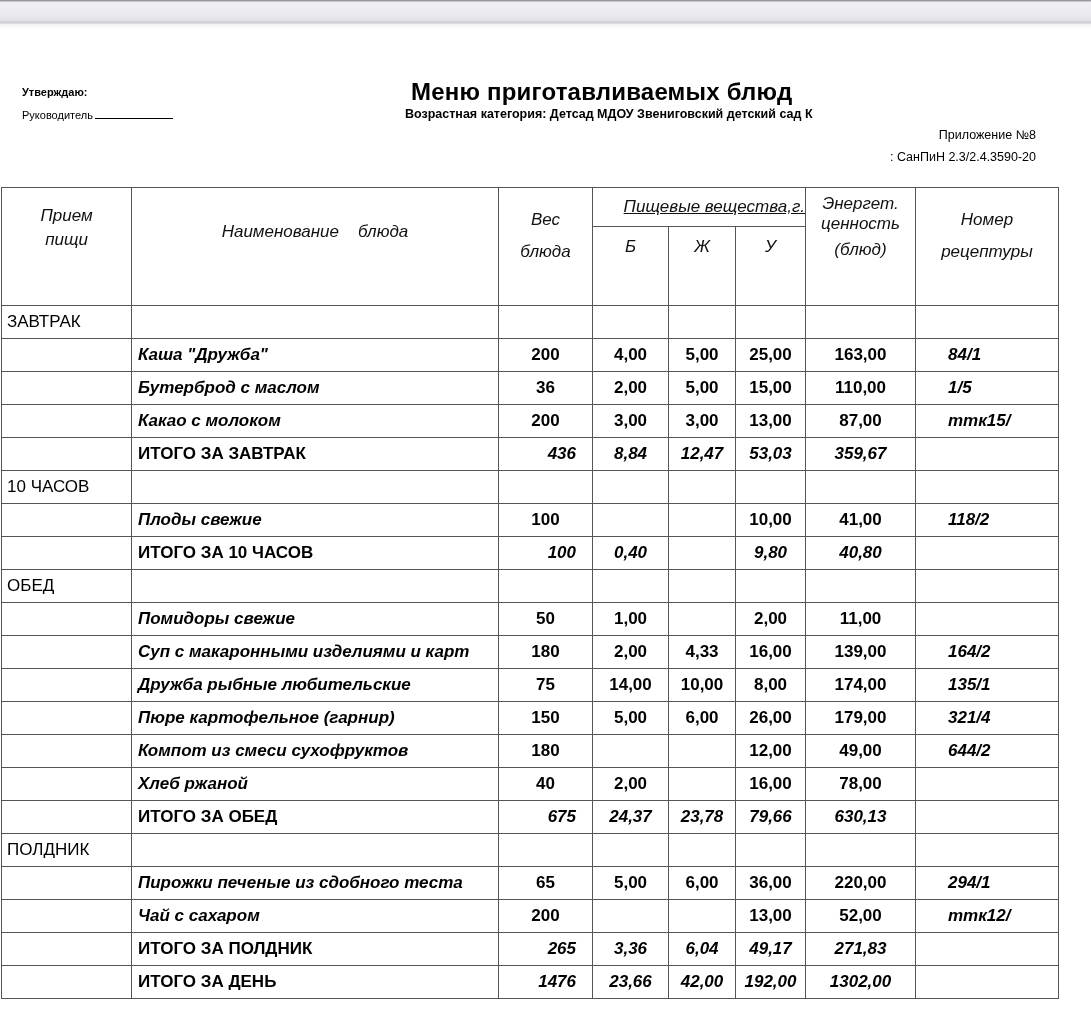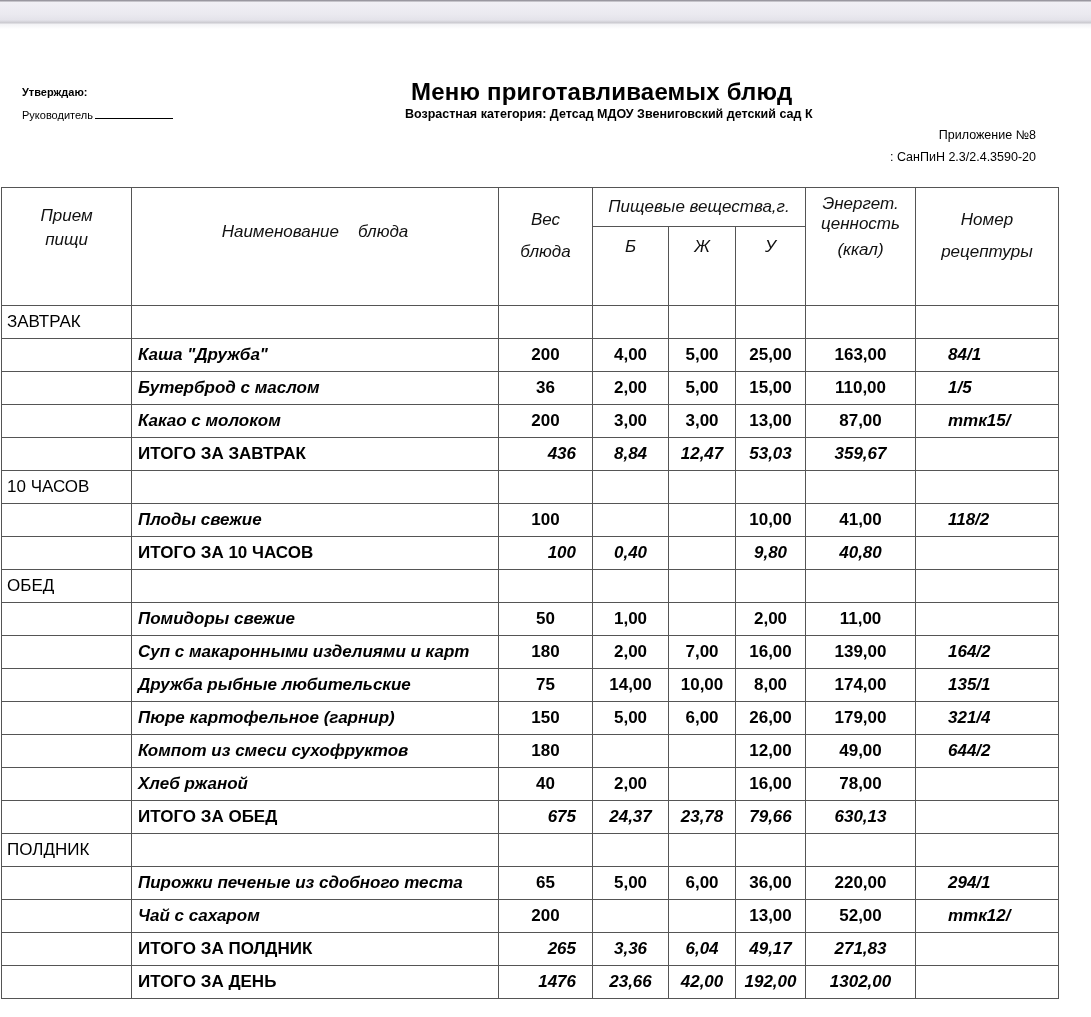--- a/index.html
+++ b/index.html
@@ -26,21 +26,21 @@
     width: 1057px;
   }
   table.menu td, table.menu th {
     border: 1px solid #555; padding: 0; font-size: 17px; height: 32px;
     white-space: nowrap; overflow: hidden;
   }
   table.menu th { font-weight: normal; font-style: italic; font-size: 17px; color: #111; }
   .th-meal { vertical-align: top; padding-top: 16px !important; line-height: 24px; text-align: center; }
   .th-name { text-align: center; vertical-align: top; padding-top: 34px !important; }
   .th-weight { vertical-align: top; padding-top: 16px !important; line-height: 32px; text-align: center; }
-  .th-group { height: 38px !important; text-align: center; }
+  .th-group { height: 38px !important; text-align: right; text-decoration: underline; }
   .th-sub { height: 68px !important; vertical-align: top; padding-top: 10px !important; text-align: center; }
   .th-energy { vertical-align: top; padding-top: 6px !important; line-height: 20px; text-align: center; }
   .th-energy .kcal { display:block; margin-top: 6px; }
   .th-recipe { vertical-align: top; padding-top: 16px !important; line-height: 32px; text-align: center; }
 
   td.meal { padding-left: 5px !important; font-size: 17px; }
   td.dish { padding-left: 6px !important; font-weight: bold; font-style: italic; font-size: 17px; }
   td.total-label { padding-left: 6px !important; font-weight: bold; font-size: 17px; }
   td.num { text-align: center; font-weight: bold; font-size: 17px; }
   td.num.total { font-style: italic; }
@@ -71,21 +71,21 @@
     <col style="width:70px">
     <col style="width:110px">
     <col style="width:143px">
   </colgroup>
   <thead>
     <tr>
       <th rowspan="2" class="th-meal"><span>Прием</span><br><span>пищи</span></th>
       <th rowspan="2" class="th-name" style="white-space:pre;">Наименование    блюда</th>
       <th rowspan="2" class="th-weight"><span>Вес</span><br><span>блюда</span></th>
       <th colspan="3" class="th-group">Пищевые вещества,г.</th>
-      <th rowspan="2" class="th-energy"><span>Энергет.</span><br><span>ценность</span><span class="kcal">(ккал)</span></th>
+      <th rowspan="2" class="th-energy"><span>Энергет.</span><br><span>ценность</span><span class="kcal">(блюд)</span></th>
       <th rowspan="2" class="th-recipe"><span>Номер</span><br><span>рецептуры</span></th>
     </tr>
     <tr>
       <th class="th-sub">Б</th>
       <th class="th-sub">Ж</th>
       <th class="th-sub">У</th>
     </tr>
   </thead>
   <tbody id="menu-body">
       <tr>
@@ -186,21 +186,21 @@
         <td class="num"></td>
         <td class="num">2,00</td>
         <td class="num">11,00</td>
         <td class="recipe"></td>
       </tr>
       <tr>
         <td></td>
         <td class="dish">Суп с макаронными изделиями и карт</td>
         <td class="num wt">180</td>
         <td class="num">2,00</td>
-        <td class="num">7,00</td>
+        <td class="num">4,33</td>
         <td class="num">16,00</td>
         <td class="num">139,00</td>
         <td class="recipe">164/2</td>
       </tr>
       <tr>
         <td></td>
         <td class="dish">Дружба рыбные любительские</td>
         <td class="num wt">75</td>
         <td class="num">14,00</td>
         <td class="num">10,00</td>

